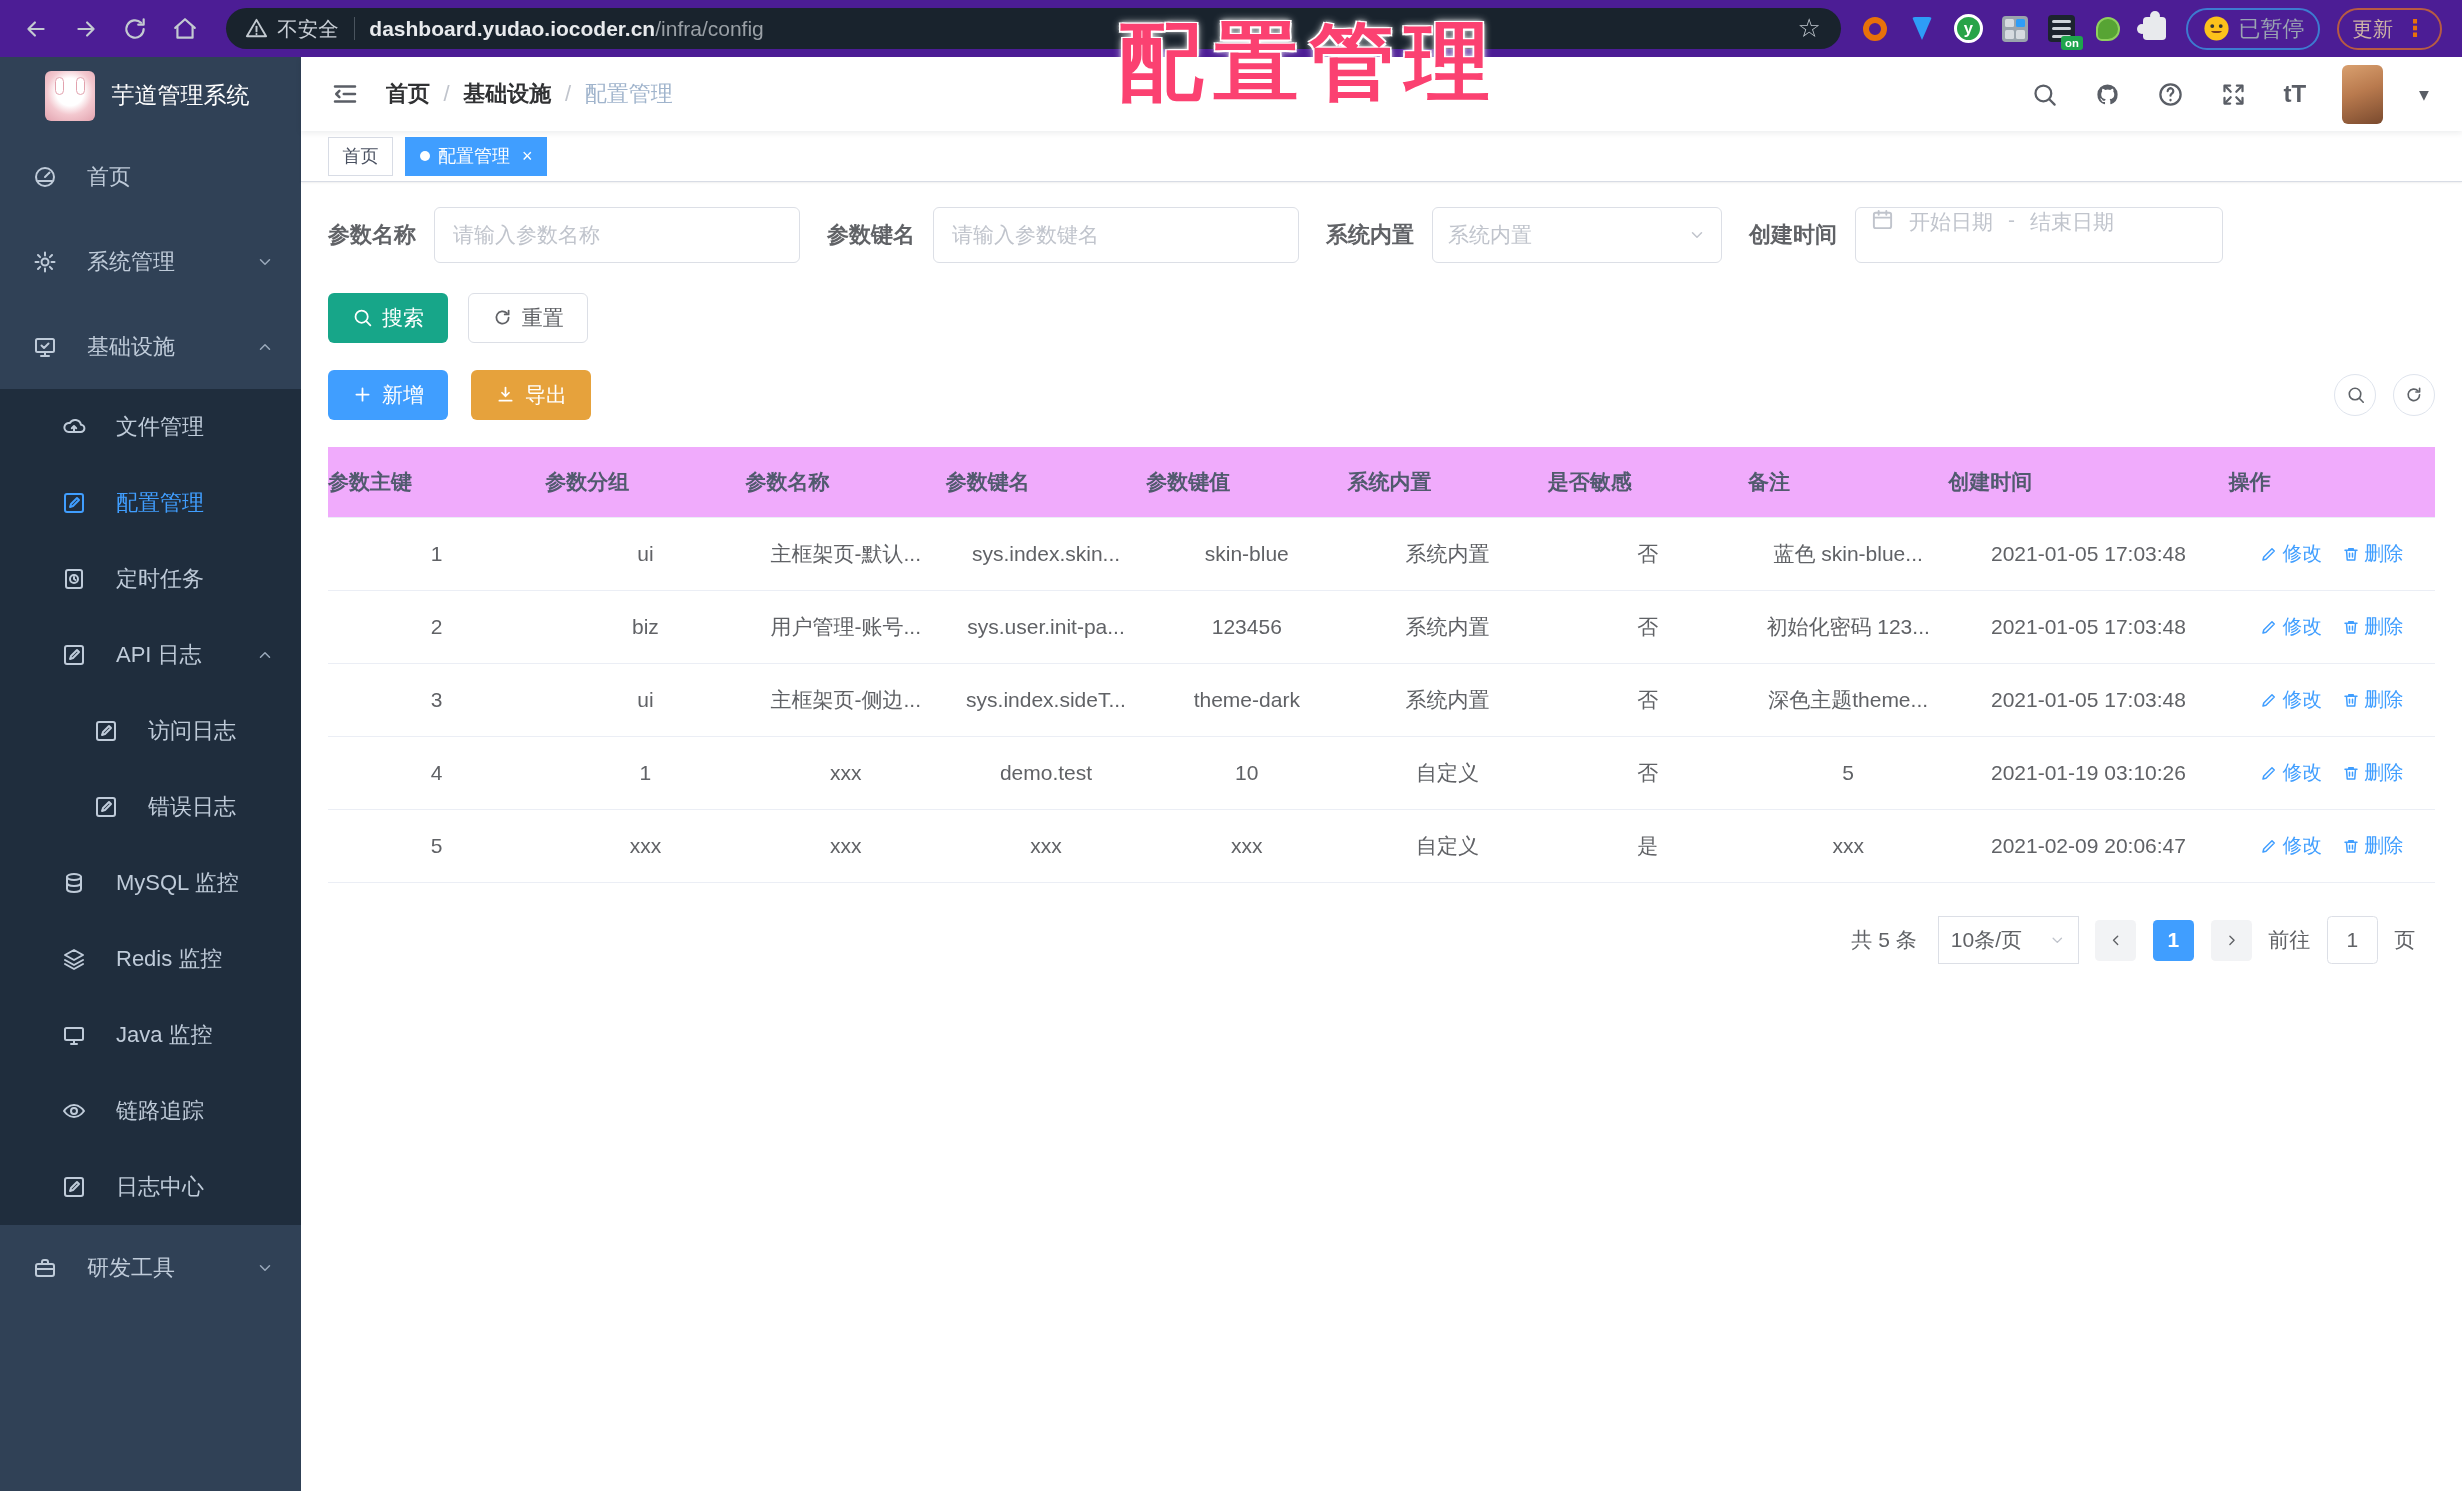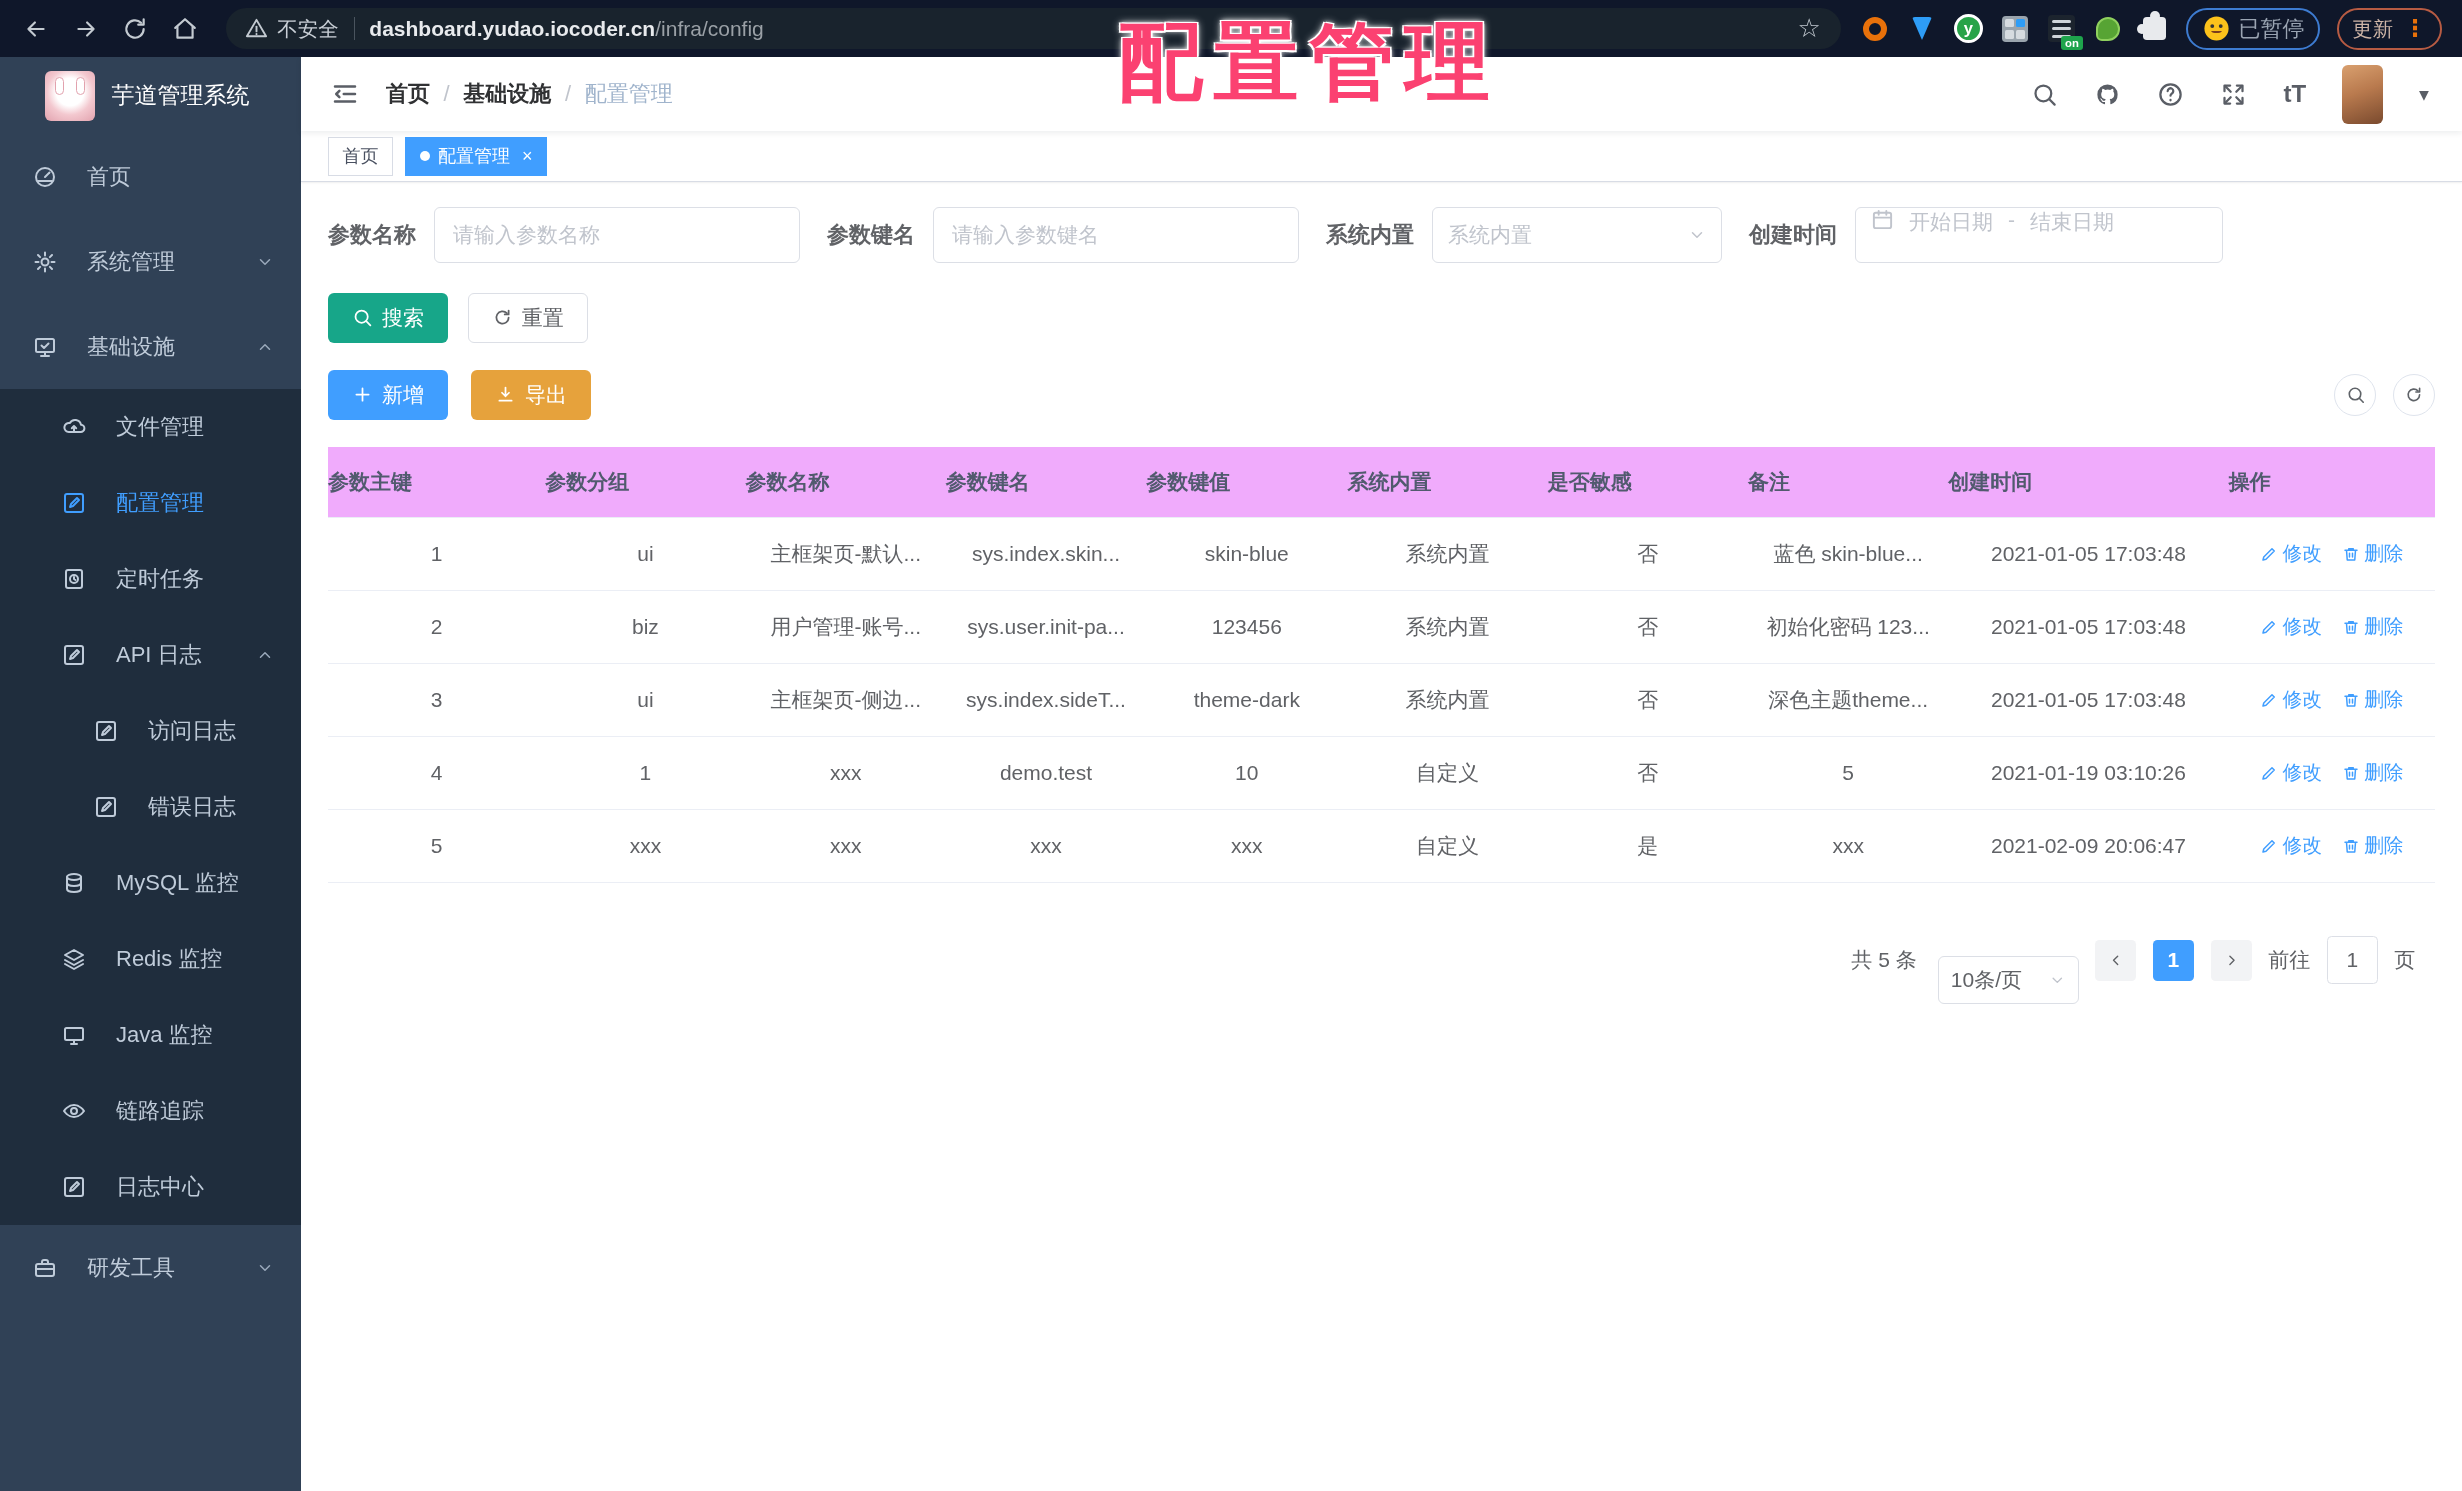--- a/index.html
+++ b/index.html
@@ -3,21 +3,21 @@
 <meta charset="utf-8">
 <style>
   * { margin:0; padding:0; box-sizing:border-box; }
   html,body { width:2462px; height:1491px; overflow:hidden; background:#fff;
     font-family:"Liberation Sans","DejaVu Sans",sans-serif; }
   .i { width:23px; height:23px; stroke:currentColor; fill:none; stroke-width:2;
        stroke-linecap:round; stroke-linejoin:round; flex:0 0 auto; }
 
   
   #browser-bar { position:absolute; left:0; top:0; width:2462px; height:57px;
-    background:#0f172a; display:flex; align-items:center; padding:0 19.7px; z-index:10; }
+    background:#4c1d95; display:flex; align-items:center; padding:0 19.7px; z-index:10; }
   .nav-ic { color:#c3cad1; width:33px; height:33px; display:flex; align-items:center;
     justify-content:center; margin-right:16.6px; font-size:26px; }
   .nav-ic .i { width:26px; height:26px; }
   #url-pill { flex:1 1 auto; height:41px; margin:0 19.7px 0 7.6px; background:#19232d;
     border-radius:20.4px; display:flex; align-items:center; padding:0 19.7px; color:#c3cad1; }
   #url-pill .warn { width:23px; height:23px; margin-right:9px; }
   .sec-label { font-size:20.4px; color:#c9cfd6; }
   .url-div { width:0.8px; height:23px; background:#4a545e; margin:0 15px; }
   .url-host { font-size:21px; color:#e8eaed; font-weight:700; }
   .url-path { font-size:21px; color:#9aa0a6; }
@@ -142,22 +142,22 @@
   thead tr { border-bottom:0.8px solid #ebeef5; }
   .op-link { color:#409EFF; font-size:19.7px; display:inline-flex; align-items:center; gap:4.5px;
     cursor:pointer; }
   .op-link .i { width:18px; height:18px; }
   .op-gap { display:inline-block; width:19.7px; }
 
   
   #pager { display:flex; align-items:center; justify-content:flex-end; margin-top:33px;
     gap:16.6px; padding-right:19.7px; font-size:21px; color:#606266; }
   .pg-total { margin-right:4.5px; }
-  .pg-size { width:141px; height:48px; border:0.8px solid #dcdfe6; border-radius:6px;
-    display:flex; align-items:center; justify-content:center; gap:27px; color:#606266;margin-top:40px; }
+  .pg-size { width:141px; height:48px; border:0.8px solid #dcdfe6; border-radius:0;
+    display:flex; align-items:center; justify-content:center; gap:27px; color:#606266; }
   .pg-size .chev { width:16.6px; height:16.6px; color:#c0c4cc; }
   .pg-btn { width:41px; height:41px; background:#f2f3f5; border-radius:4.5px; display:flex;
     align-items:center; justify-content:center; color:#606266; }
   .pg-btn .i { width:16.6px; height:16.6px; }
   .pg-page { width:41px; height:41px; background:#409EFF; color:#fff; border-radius:4.5px;
     display:flex; align-items:center; justify-content:center; font-weight:700; }
   .pg-goto-input { width:51px; height:48px; border:0.8px solid #dcdfe6; border-radius:4.5px;
     text-align:center; font-size:21px; color:#606266; outline:none; font-family:inherit; }
 </style>
 </head>

